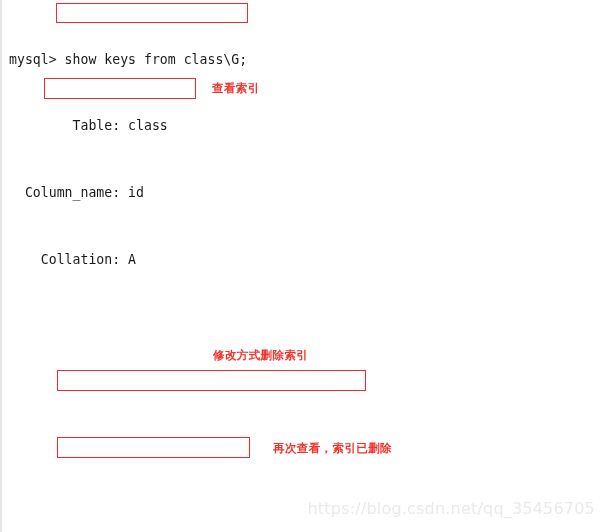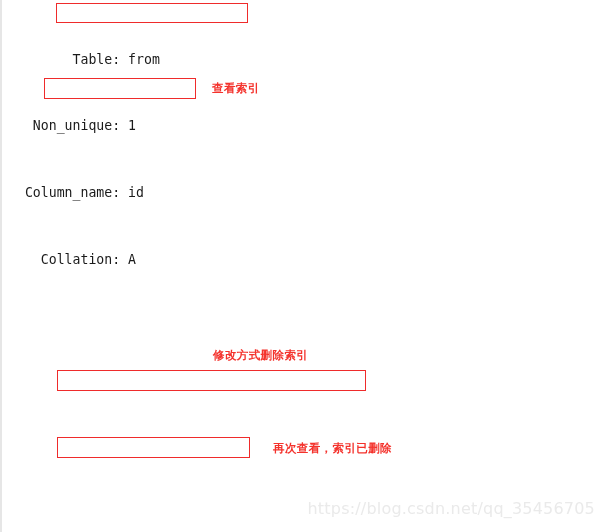--- a/index.html
+++ b/index.html
@@ -74,22 +74,22 @@
   }
 </style>
 </head>
 <body>
 
 <div id="screen">
 
   <div class="left-rule"></div>
 
   <div class="term">
-    <div class="line">        Table: from</div>
-    <div class="line">   Non_unique: 1</div>
+    <div class="line">mysql&gt; show keys from class\G;</div>
+    <div class="line">        Table: class</div>
     <div class="line">  Column_name: id</div>
     <div class="line">    Collation: A</div>
     
     
     
     
     
     
     
     

